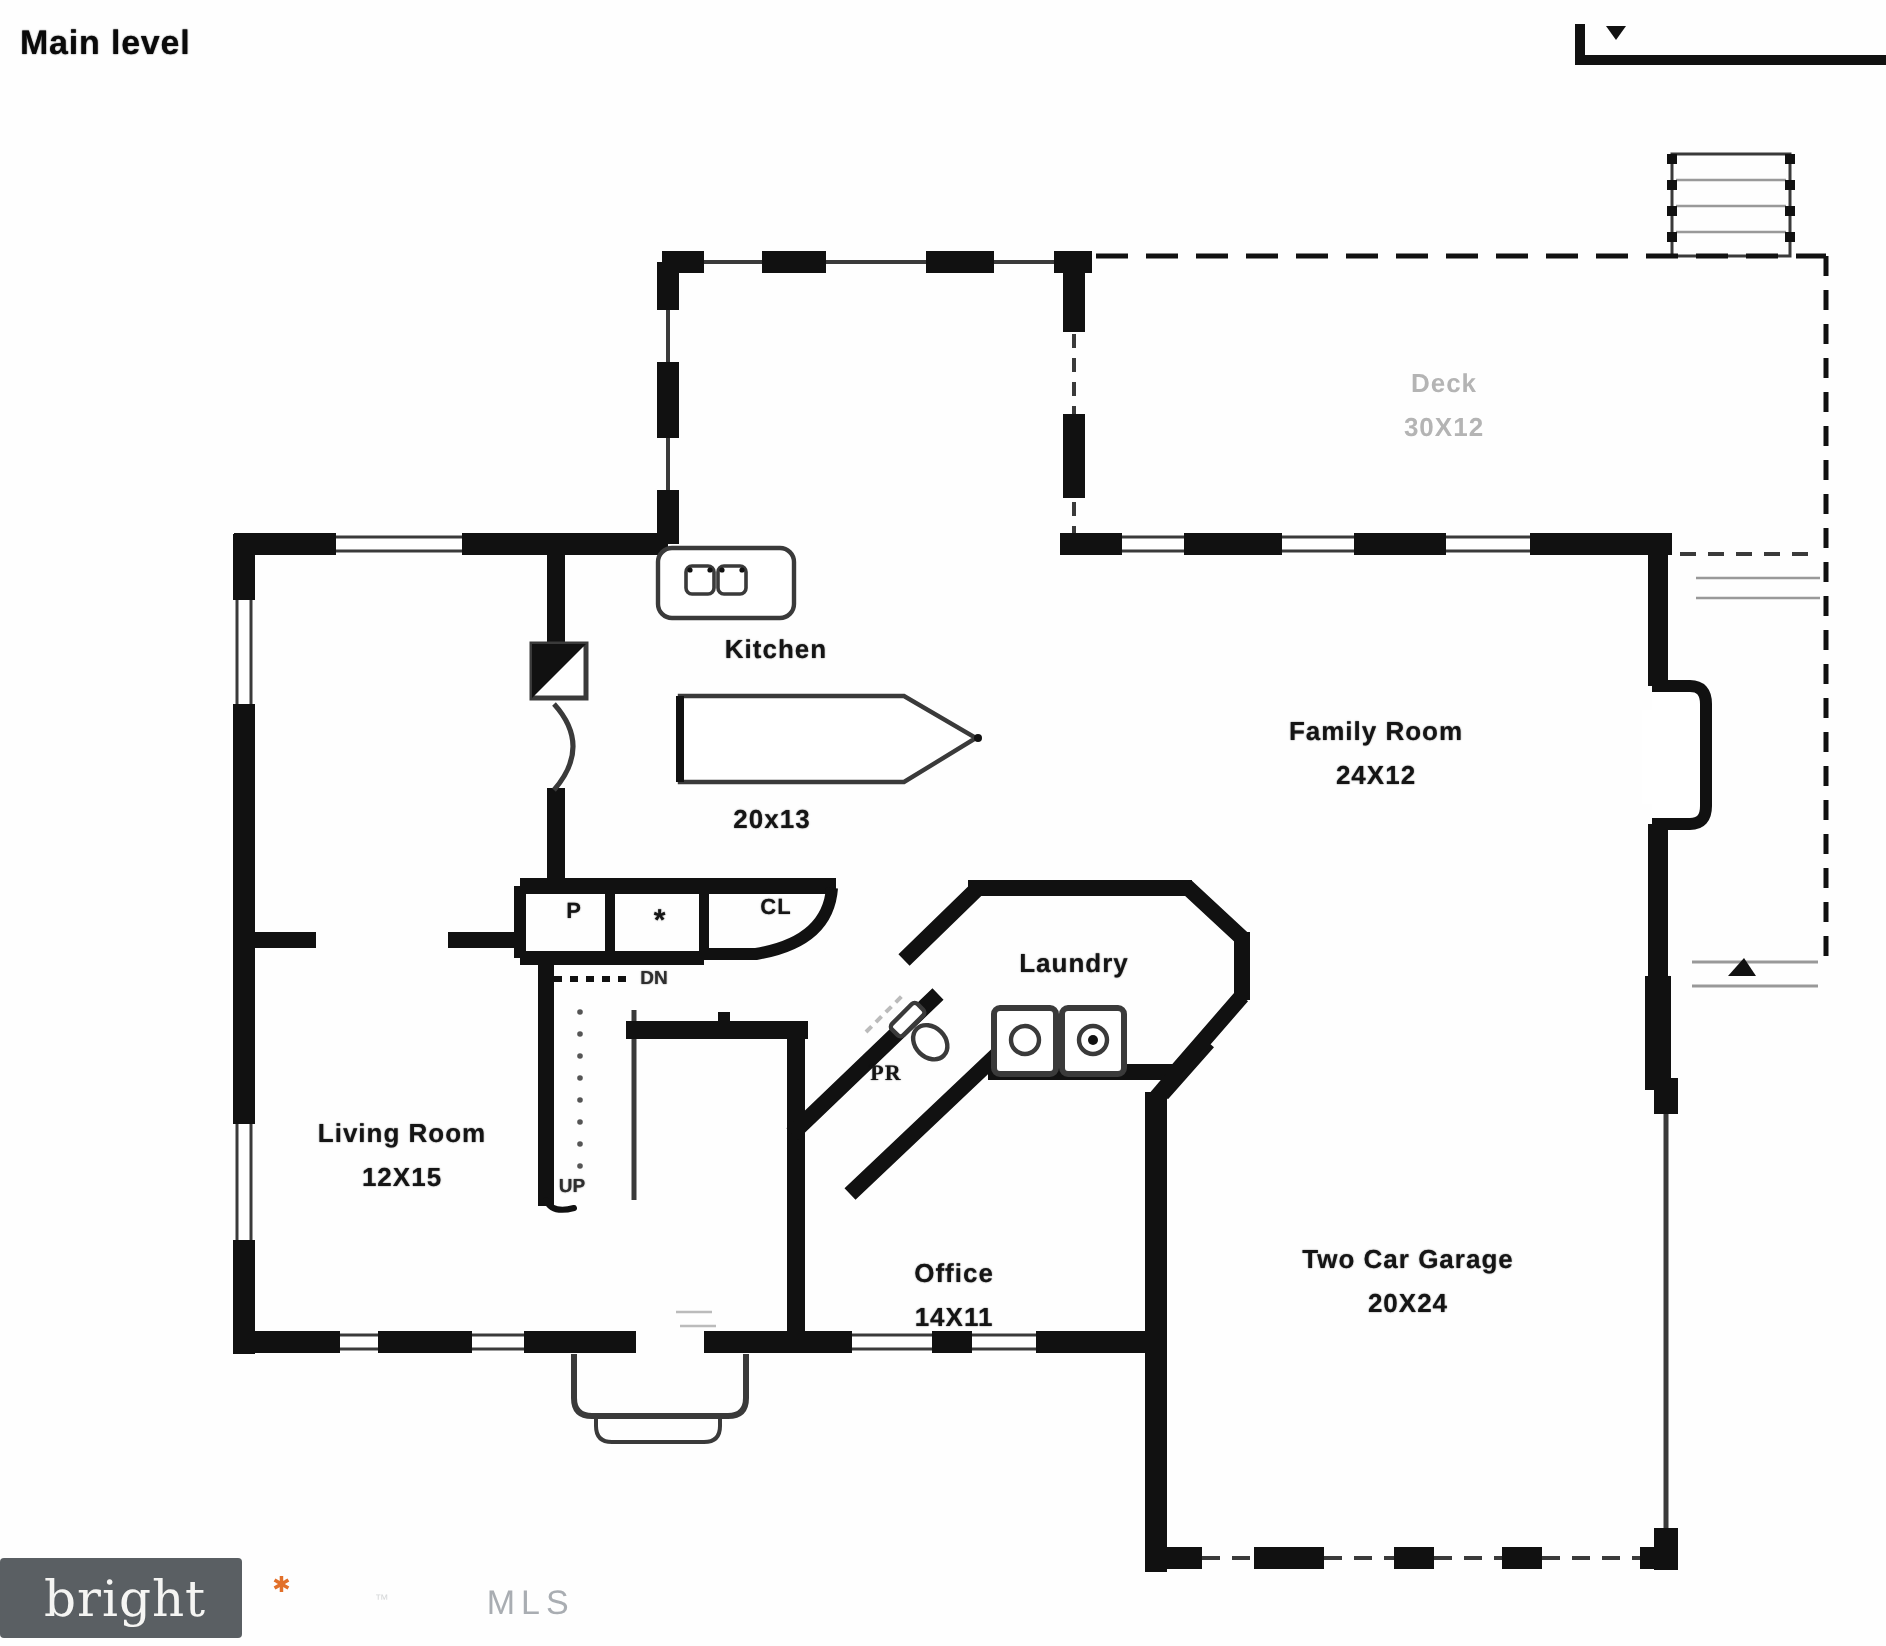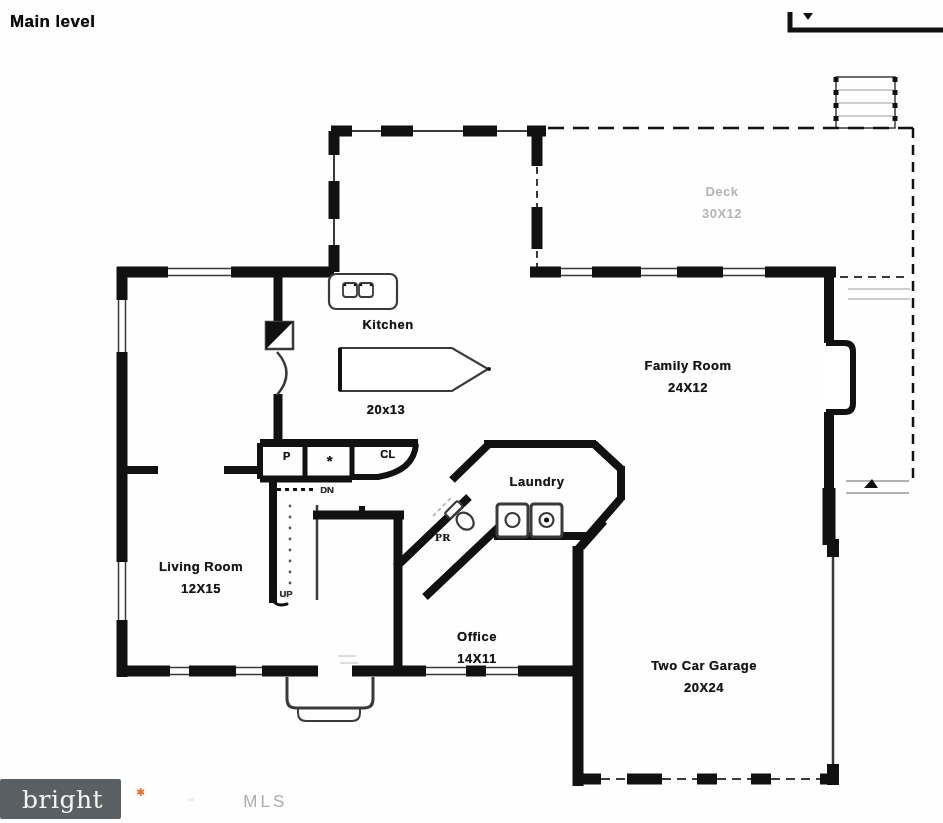--- a/index.html
+++ b/index.html
@@ -231,21 +231,21 @@
   <div class="lbl" style="left:201px;top:578px;">
     <div>Living Room</div>
     <div>12X15</div>
   </div>
 
   <div class="lbl" style="left:477px;top:617px;margin-top:31px;">
     <div>Office</div>
     <div>14X11</div>
   </div>
 
-  <div class="lbl" style="left:704px;top:677px;">
+  <div class="lbl" style="left:704px;top:641px;">
     <div>Two Car Garage</div>
     <div>20X24</div>
   </div>
 
   <div class="lbl sm" style="left:287px;top:456px;">P</div>
   <div class="lbl star-mark" style="left:330px;top:461px;">*</div>
   <div class="lbl sm" style="left:388px;top:454px;text-align:right;">CL</div>
   <div class="lbl tiny" style="left:327px;top:490px;">DN</div>
   <div class="lbl tiny" style="left:286px;top:594px;">UP</div>
 

